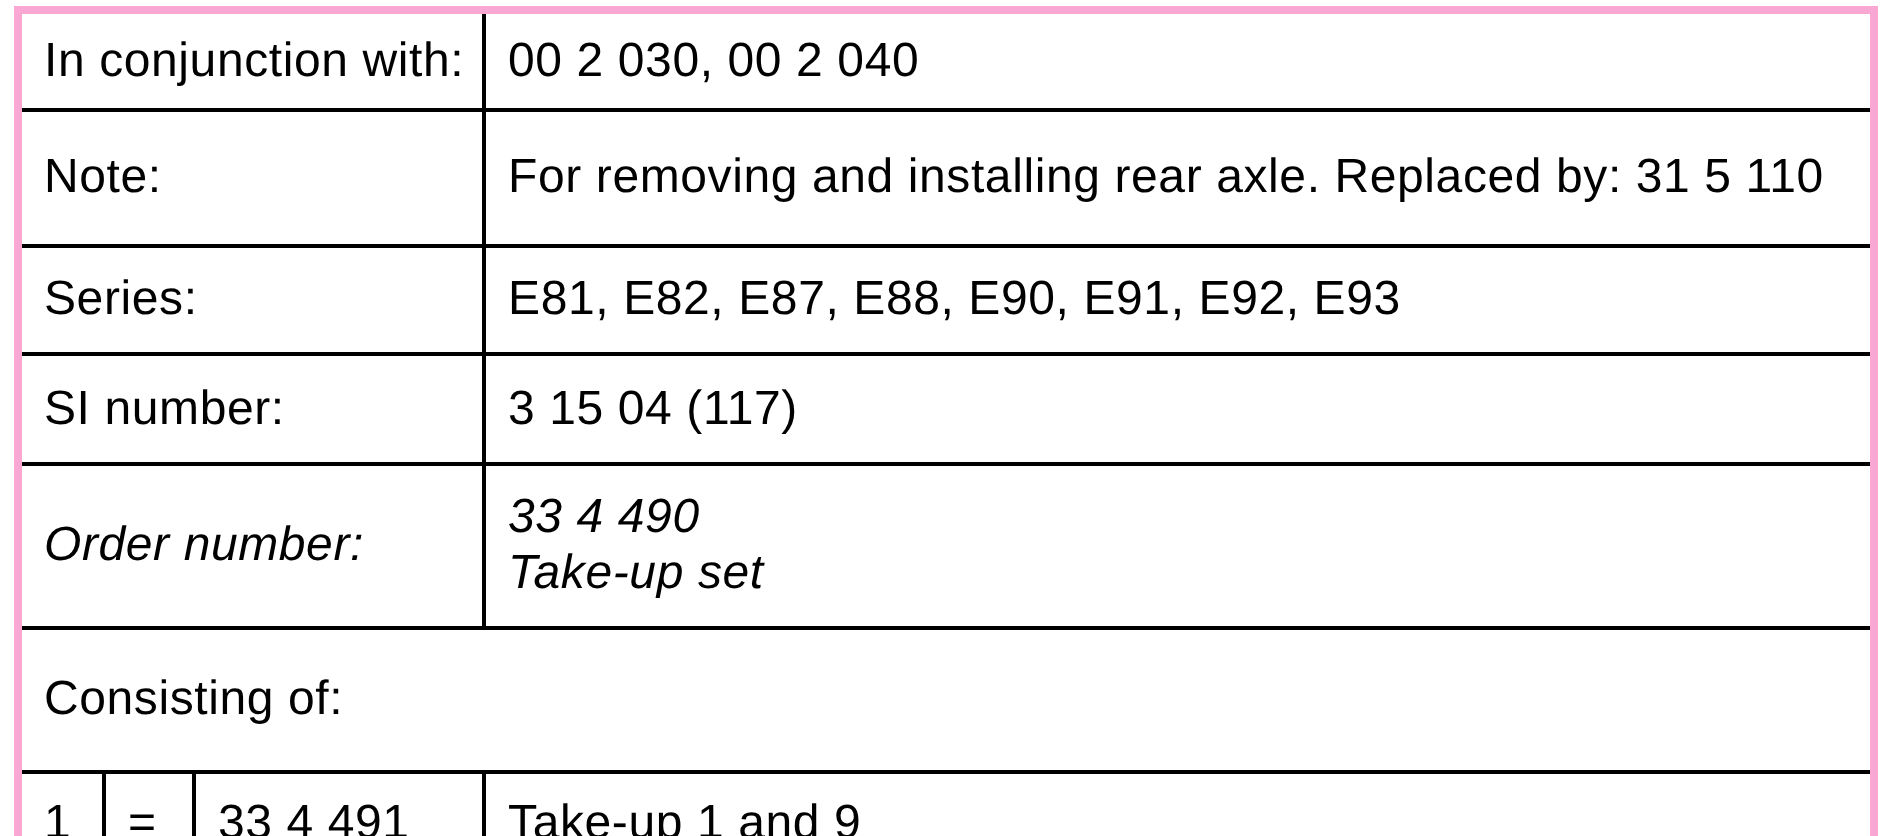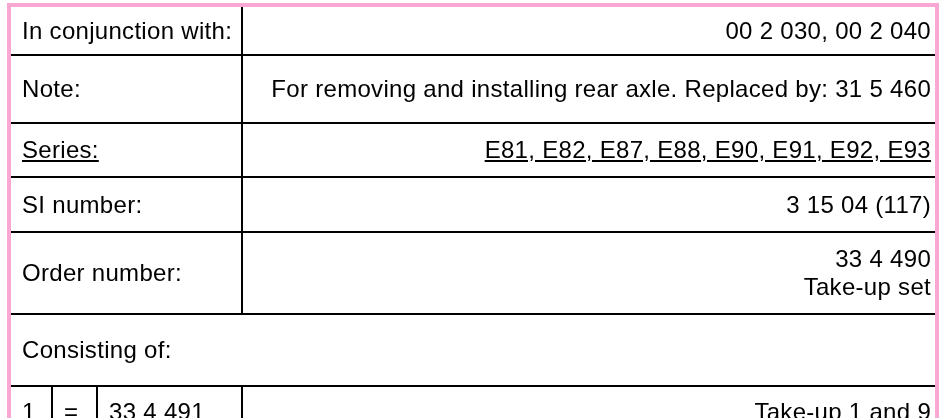--- a/index.html
+++ b/index.html
@@ -28,48 +28,47 @@
     font-size: 24px;
     letter-spacing: 0.3px;
     line-height: 28px;
     vertical-align: middle;
     padding: 0 4px 0 11px;
     white-space: nowrap;
     overflow: hidden;
   }
   td.value-cell {
     padding-left: 12px;
-    text-align: right;
   }
   tr.r1 { height: 50px; }
   tr.r2 { height: 68px; }
-  tr.r3 { height: 54px; text-decoration: underline; }
+  tr.r3 { height: 54px; }
   tr.r4 { height: 55px; }
-  tr.r5 { height: 82px; }
+  tr.r5 { height: 82px; font-style: italic; }
   tr.r6 { height: 72px; }
   tr.r7 { height: 52px; }
 </style>
 </head>
 <body>
 
 <table class="spec">
   <colgroup>
     <col style="width:43px">
     <col style="width:45px">
     <col style="width:145px">
     <col style="width:695px">
   </colgroup>
   <tbody>
     <tr class="r1">
       <td colspan="3">In conjunction with:</td>
       <td class="value-cell">00 2 030, 00 2 040</td>
     </tr>
     <tr class="r2">
       <td colspan="3">Note:</td>
-      <td class="value-cell">For removing and installing rear axle. Replaced by: 31 5 460</td>
+      <td class="value-cell">For removing and installing rear axle. Replaced by: 31 5 110</td>
     </tr>
     <tr class="r3">
       <td colspan="3">Series:</td>
       <td class="value-cell">E81, E82, E87, E88, E90, E91, E92, E93</td>
     </tr>
     <tr class="r4">
       <td colspan="3">SI number:</td>
       <td class="value-cell">3 15 04 (117)</td>
     </tr>
     <tr class="r5">

